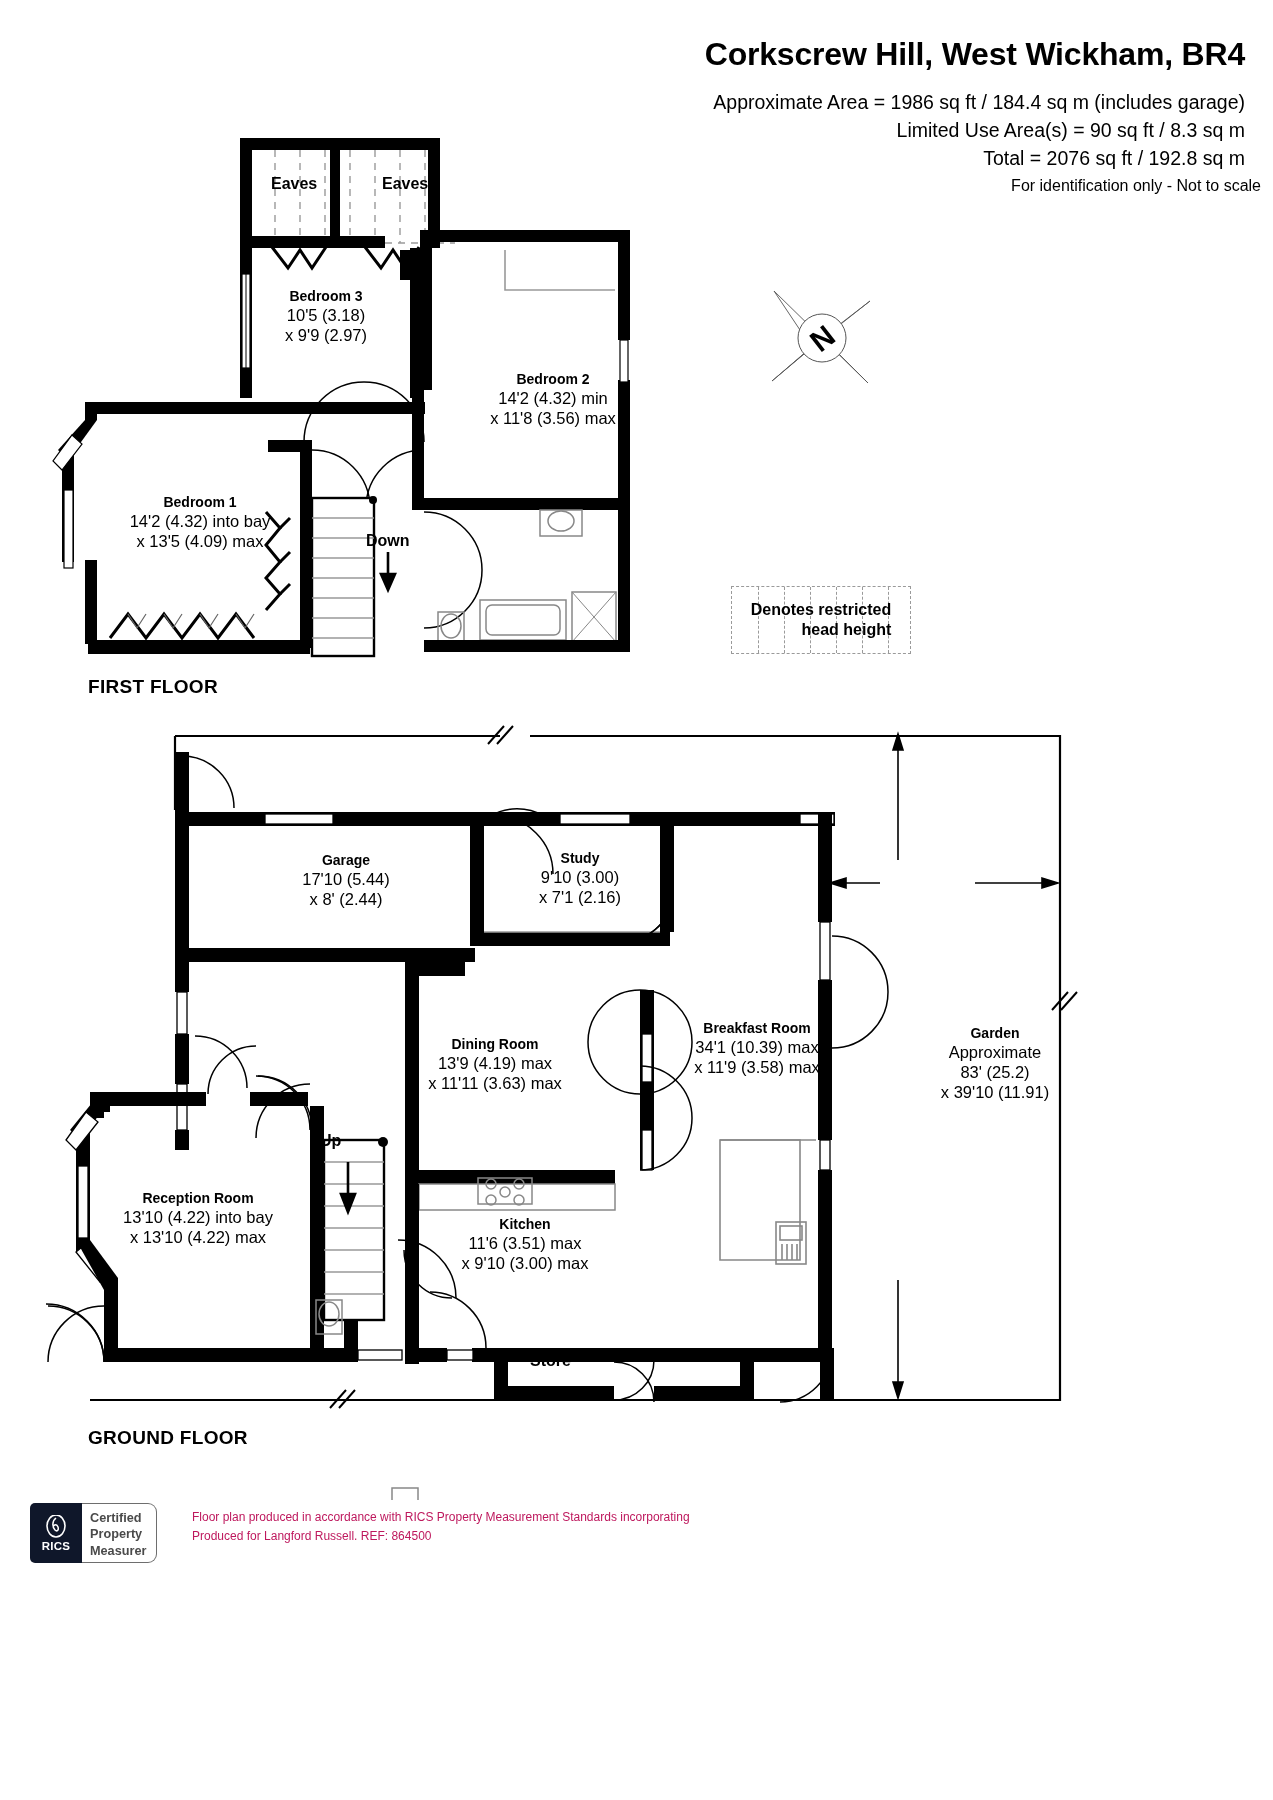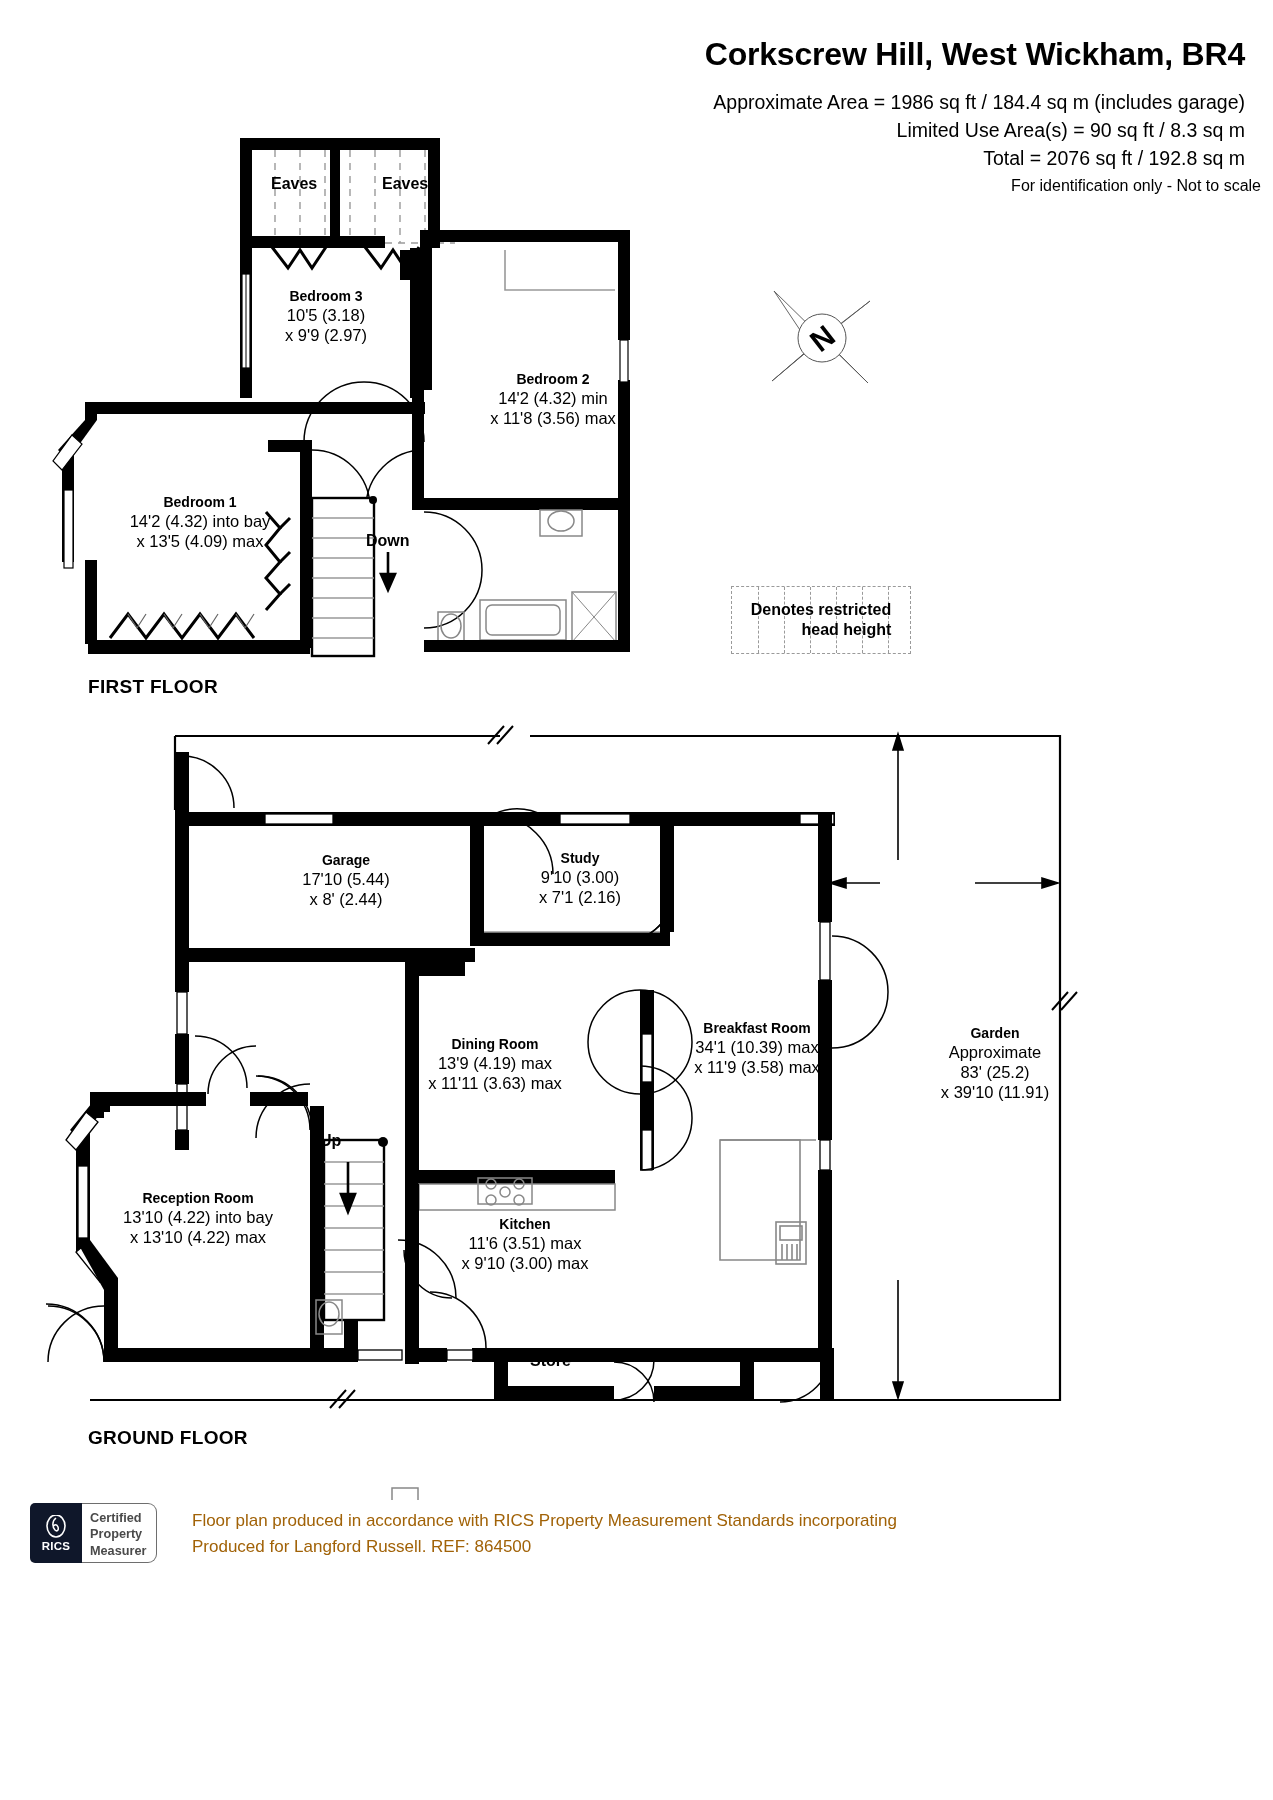--- a/index.html
+++ b/index.html
@@ -20,21 +20,21 @@
   .rm span{font-size:16.5px;display:block;}
   .tag{position:absolute;font-size:16px;font-weight:bold;white-space:nowrap;}
   .legendbox{
     position:absolute;border:1.4px dashed #9a9a9a;box-sizing:border-box;
     display:flex;align-items:center;justify-content:center;text-align:right;
     font-size:16px;font-weight:bold;line-height:1.25;
   }
   .legendgrid{position:absolute;inset:0;pointer-events:none;}
   .vdash{position:absolute;top:0;bottom:0;width:0;border-left:1.4px dashed #9a9a9a;}
   svg{display:block;}
-  .foot{position:absolute;font-size:17px;line-height:1.55;color:#a16207;}
+  .foot{position:absolute;font-size:12px;line-height:1.55;color:#be185d;}
   .ricsbadge{position:absolute;display:flex;align-items:stretch;}
   .ricsleft{
     background:#0f172a;width:52px;display:flex;flex-direction:column;
     align-items:center;justify-content:center;color:#fff;
     border-radius:5px 0 0 5px;
   }
   .ricsleft .rtxt{font-size:11.5px;font-weight:bold;letter-spacing:0.3px;margin-top:1px;}
   .ricsright{
     border:1.6px solid #6e6e6e;border-left:none;border-radius:0 9px 9px 0;
     padding:6px 10px 6px 8px;color:#4a4a4a;font-size:12.7px;font-weight:bold;

